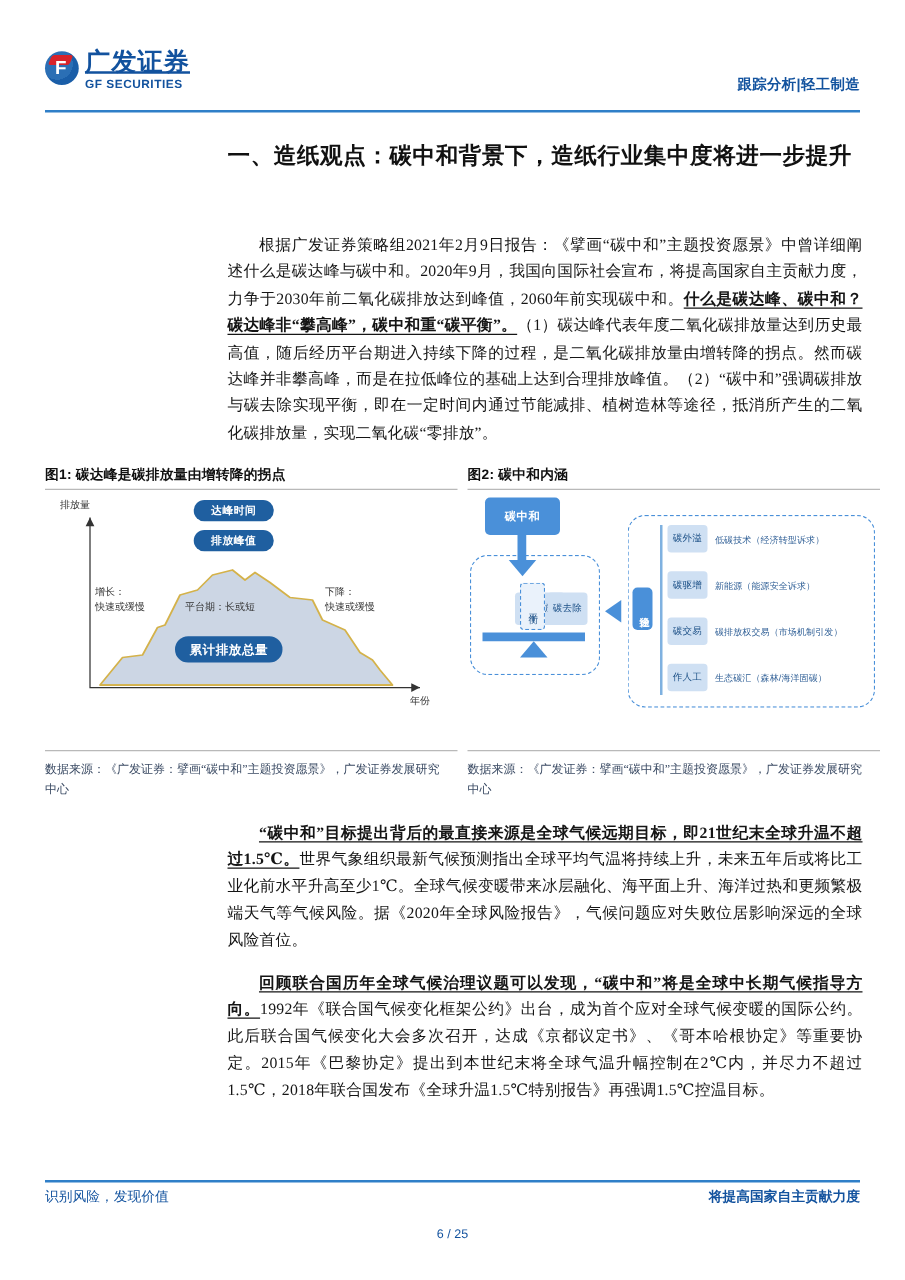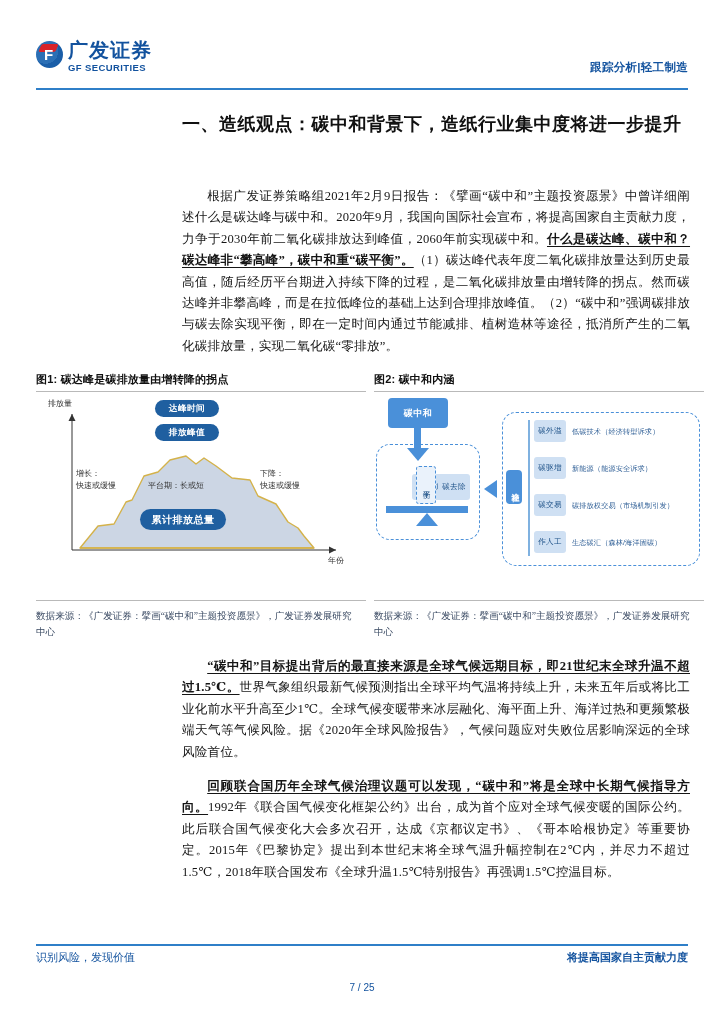--- a/index.html
+++ b/index.html
@@ -15,21 +15,21 @@
   .logo-wrap{position:absolute;left:36px;top:6px;display:flex;align-items:flex-start;gap:5px;}
   .logo-mark{width:27px;height:27px;border-radius:50%;
     background:radial-gradient(circle at 36% 38%, #2b6fb5 0 52%, #1a5ea8 52% 100%);
     position:relative;overflow:hidden;flex:none;margin-top:1px;}
   .logo-mark:after{content:"";position:absolute;left:4px;top:3px;width:17px;height:8px;
     background:#d8232a;transform:skewX(-22deg);border-radius:2px;}
   .logo-mark:before{content:"F";position:absolute;left:8px;top:6px;font-size:15px;
     font-family:"Liberation Sans",sans-serif;font-weight:bold;color:#ffffff;z-index:2;line-height:1;}
   .logo-text{display:flex;flex-direction:column;line-height:1;}
   .logo-cn{font-family:"Liberation Sans",sans-serif;font-size:20px;font-weight:bold;
-    color:#12529e;letter-spacing:1px;}
+    color:#12529e;letter-spacing:1px;text-decoration:underline;}
   .logo-en{font-family:"Liberation Sans",sans-serif;font-size:9.5px;font-weight:bold;
     color:#12529e;letter-spacing:0.4px;margin-top:3px;}
   .header-right{position:absolute;right:36px;top:26px;font-family:"Liberation Sans",sans-serif;
     font-size:11.5px;color:#12529e;letter-spacing:.3px;font-weight:bold;}
   .header-rule{position:absolute;left:36px;right:36px;top:54px;height:2px;background:#2f7fc8;}
 
   
   .h1{position:absolute;left:182px;top:106px;width:508px;
     font-size:18px;font-weight:bold;color:#111111;line-height:36px;letter-spacing:.5px;}
   .body-block{position:absolute;left:182px;width:508px;font-size:12.6px;
@@ -208,14 +208,14 @@
     <span class="ind"><span class="u">“碳中和”目标提出背后的最直接来源是全球气候远期目标，即21世纪末全球升温不超过1.5℃。</span><span>世界气象组织最新气候预测指出全球平均气温将持续上升，未来五年后或将比工业化前水平升高至少1℃。全球气候变暖带来冰层融化、海平面上升、海洋过热和更频繁极端天气等气候风险。据《2020年全球风险报告》，气候问题应对失败位居影响深远的全球风险首位。</span></span>
   </div>
 
   <div class="body-block p3">
     <span class="ind"><span class="u">回顾联合国历年全球气候治理议题可以发现，“碳中和”将是全球中长期气候指导方向。</span><span>1992年《联合国气候变化框架公约》出台，成为首个应对全球气候变暖的国际公约。此后联合国气候变化大会多次召开，达成《京都议定书》、《哥本哈根协定》等重要协定。2015年《巴黎协定》提出到本世纪末将全球气温升幅控制在2℃内，并尽力不超过1.5℃，2018年联合国发布《全球升温1.5℃特别报告》再强调1.5℃控温目标。</span></span>
   </div>
 
   <div class="foot-rule"></div>
   <div class="foot-l">识别风险，发现价值</div>
   <div class="foot-r">将提高国家自主贡献力度</div>
-  <div class="foot-pg">7 / 25</div>
+  <div class="foot-pg">6 / 25</div>
 </div>
 
 </body></html>

